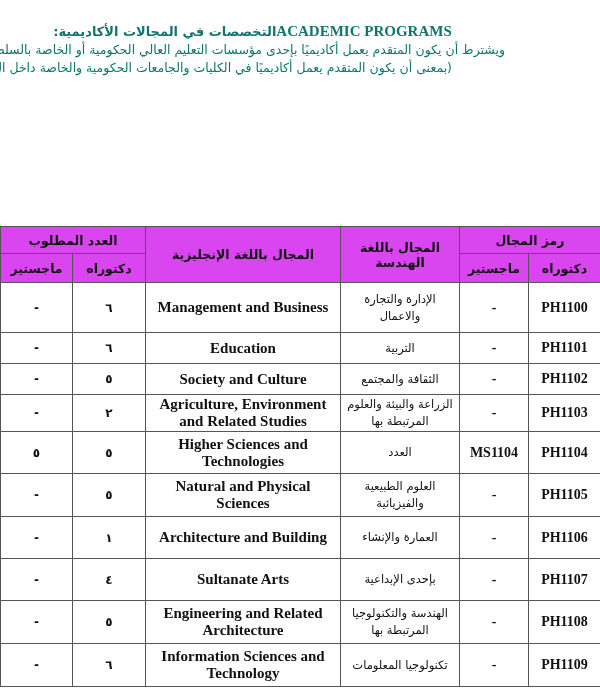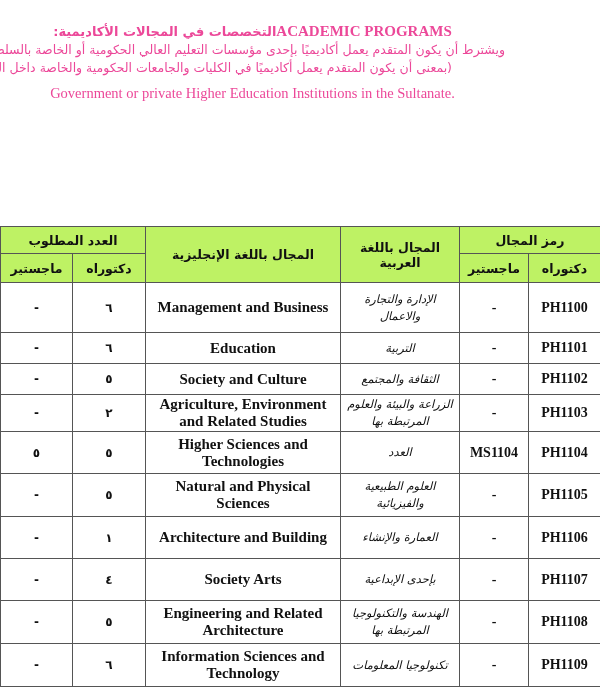--- a/index.html
+++ b/index.html
@@ -1,66 +1,65 @@
 <!DOCTYPE html>
 <html><head>
   <meta charset="utf-8">
   <style>
     html, body { margin: 0; padding: 0; background: #ffffff; }
     body { width: 600px; height: 700px; position: relative; overflow: hidden; font-family: "Liberation Serif", serif; }
-    .intro { position: absolute; left: 0; top: 22px; width: 505px; text-align: center; color: #ec4899; }
+    .intro { position: absolute; left: 0; top: 22px; width: 505px; text-align: center; color: #0f766e; }
     .intro .title { font-weight: bold; font-size: 15px; line-height: 18px; }
     .intro .title .ar { font-family: "DejaVu Sans", sans-serif; font-size: 13px; }
     .intro .ar-line { font-family: "DejaVu Sans", sans-serif; font-size: 12.5px; line-height: 18px; direction: rtl; white-space: nowrap; }
     .intro .ar-line.l1 { padding-left: 16px; }
     .intro .ar-line.l2 { text-align: left; padding-right: 53px; }
     .intro .en { font-size: 14.5px; line-height: 26px; margin-top: 3px; }
     .intro .en b { font-weight: bold; }
     table.programs {
       position: absolute; left: 0; top: 226px; width: 600px;
       border-collapse: collapse; table-layout: fixed; direction: rtl;
       font-family: "Liberation Serif", serif;
     }
     table.programs td, table.programs th {
       border: 1px solid #555; text-align: center; vertical-align: middle; padding: 0 2px; color: #111;
     }
     table.programs th {
-      background: #bef264; font-family: "DejaVu Sans", sans-serif; font-weight: bold; font-size: 12.5px;
+      background: #d946ef; font-family: "DejaVu Sans", sans-serif; font-weight: bold; font-size: 12.5px;
     }
     table.programs td.code { font-weight: bold; font-size: 14px; }
     table.programs td.en { font-weight: bold; font-size: 15px; line-height: 17px; }
-    table.programs td.ar { font-family: "DejaVu Sans", sans-serif; font-size: 11.5px; line-height: 17px; font-style: italic; }
+    table.programs td.ar { font-family: "DejaVu Sans", sans-serif; font-size: 11.5px; line-height: 17px; }
     table.programs td.num { font-family: "DejaVu Sans", sans-serif; font-weight: bold; font-size: 12px; }
     tr.h1 { height: 27px; } tr.h2 { height: 29px; }
   </style>
 </head>
 <body>
 
 <div class="intro">
   <div class="title"><span class="ar" dir="rtl">التخصصات في المجالات الأكاديمية:</span><span>ACADEMIC PROGRAMS</span></div>
   <div class="ar-line l1">ويشترط أن يكون المتقدم يعمل أكاديميًا بإحدى مؤسسات التعليم العالي الحكومية أو الخاصة بالسلطنة</div>
   <div class="ar-line l2">(بمعنى أن يكون المتقدم يعمل أكاديميًا في الكليات والجامعات الحكومية والخاصة داخل السلطنة)</div>
   <div class="en">
-    <div>Government or private Higher Education Institutions in the Sultanate.</div>
   </div>
 </div>
 
 <table class="programs">
   <colgroup>
     <col style="width:72px">
       <col style="width:69px">
       <col style="width:119px">
       <col style="width:195px">
       <col style="width:73px">
       <col style="width:72px">
   </colgroup>
   <thead>
     <tr class="h1">
       <th colspan="2">رمز المجال</th>
-      <th rowspan="2">المجال باللغة العربية</th>
+      <th rowspan="2">المجال باللغة الهندسة</th>
       <th rowspan="2">المجال باللغة الإنجليزية</th>
       <th colspan="2">العدد المطلوب</th>
     </tr>
     <tr class="h2">
       <th>دكتوراه</th>
       <th>ماجستير</th>
       <th>دكتوراه</th>
       <th>ماجستير</th>
     </tr>
   </thead>
@@ -118,21 +117,21 @@
         <td class="code">-</td>
         <td class="ar">العمارة والإنشاء</td>
         <td class="en" dir="ltr">Architecture and Building</td>
         <td class="num">١</td>
         <td class="num">-</td>
       </tr>
       <tr style="height: 42px;">
         <td class="code">PH1107</td>
         <td class="code">-</td>
         <td class="ar">بإحدى الإبداعية</td>
-        <td class="en" dir="ltr">Society Arts</td>
+        <td class="en" dir="ltr">Sultanate Arts</td>
         <td class="num">٤</td>
         <td class="num">-</td>
       </tr>
       <tr style="height: 43px;">
         <td class="code">PH1108</td>
         <td class="code">-</td>
         <td class="ar">الهندسة والتكنولوجيا المرتبطة بها</td>
         <td class="en" dir="ltr">Engineering and Related Architecture</td>
         <td class="num">٥</td>
         <td class="num">-</td>

